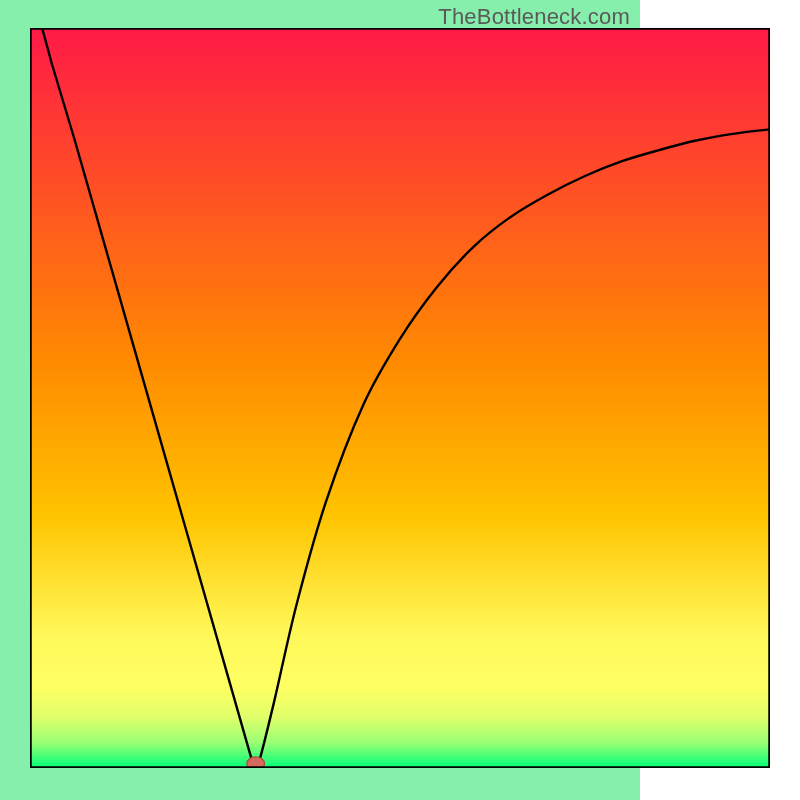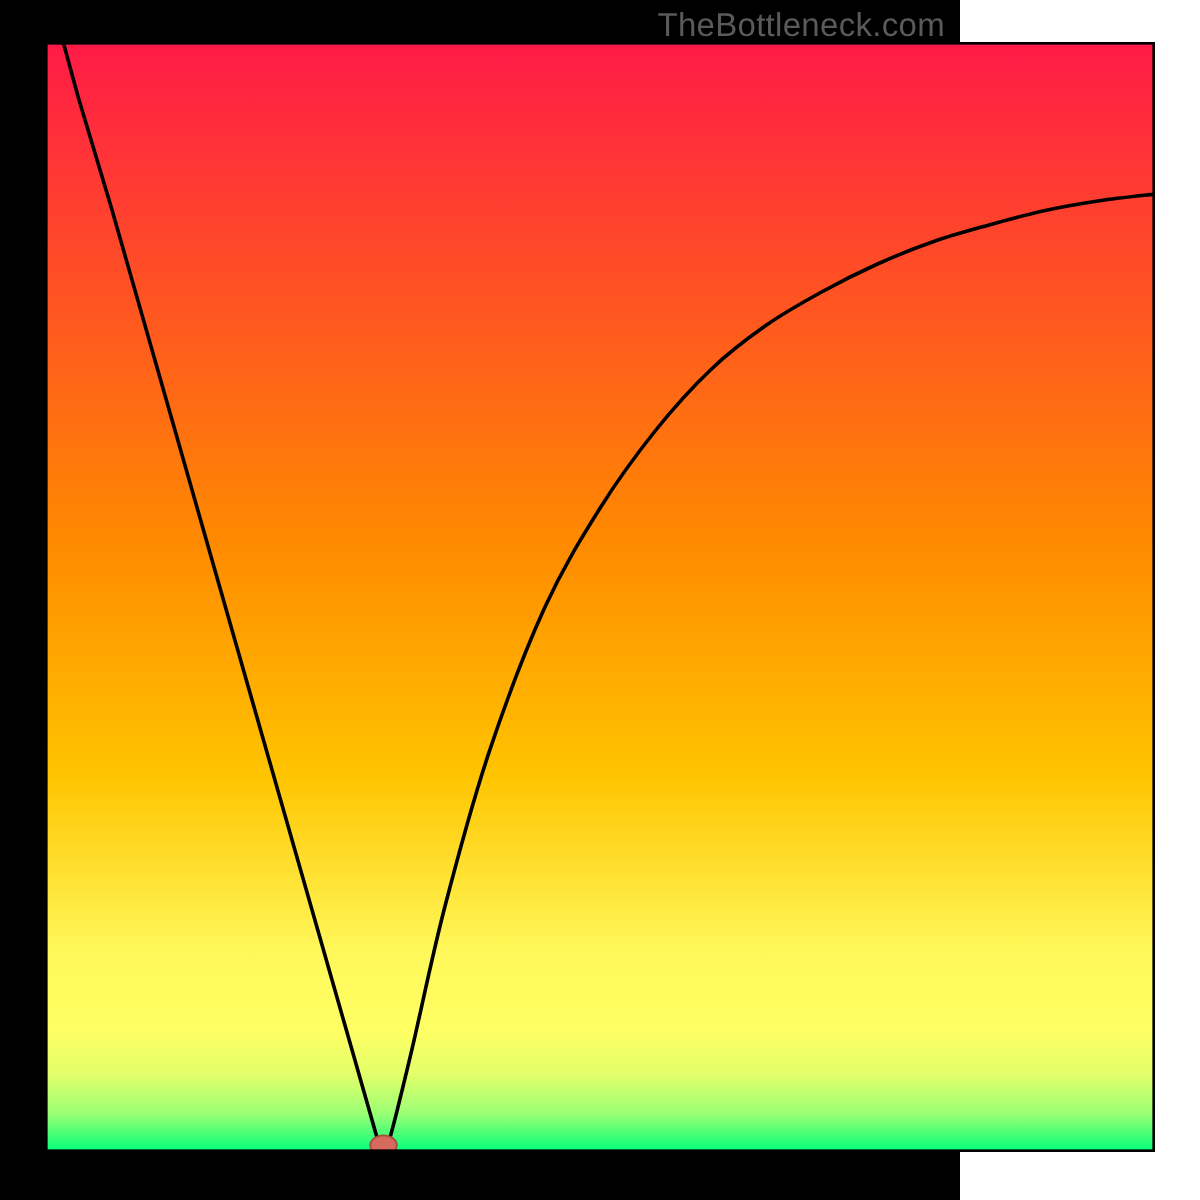--- a/index.html
+++ b/index.html
@@ -8,21 +8,21 @@
     width: 800px;
     height: 800px;
     overflow: hidden;
     background: #ffffff;
     font-family: Arial, Helvetica, sans-serif;
   }
   .frame {
     position: relative;
     width: 640px;
     height: 800px;
-    background: #000000;
+    background: #86efac;
   }
   .watermark {
     position: absolute;
     top: 4px;
     right: 10px;
     font-size: 22px;
     font-weight: 500;
     color: #5a5a5a;
     letter-spacing: 0.2px;
     z-index: 20;

